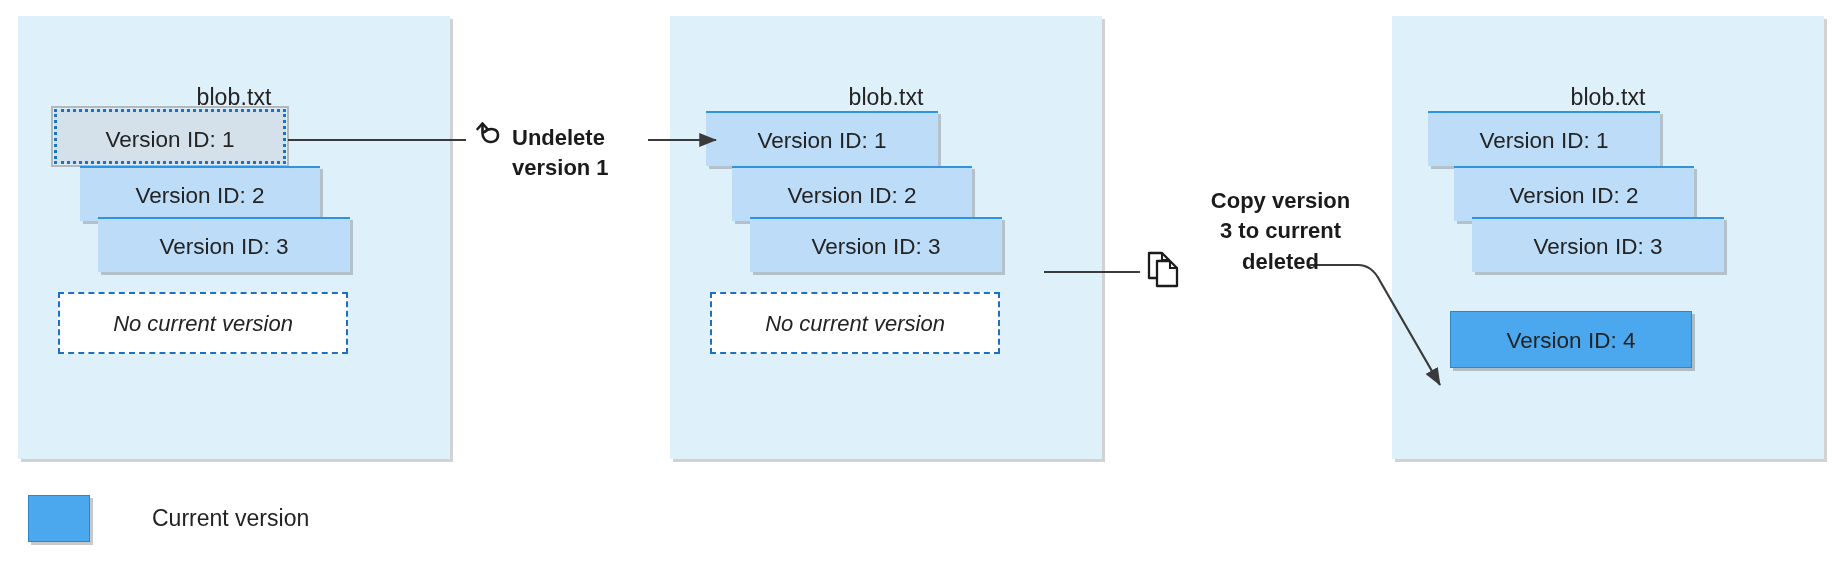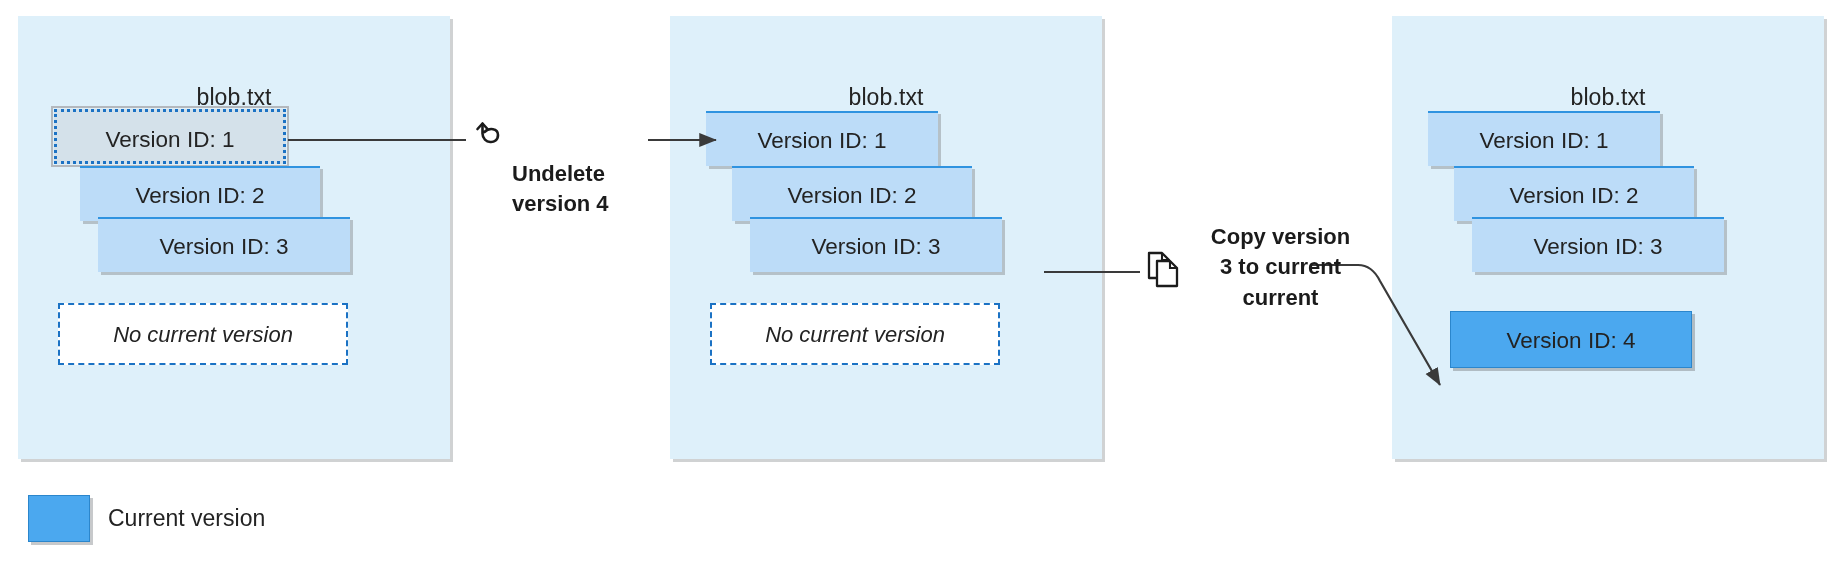--- a/index.html
+++ b/index.html
@@ -79,21 +79,21 @@
   
   #p3-v1 { left: 36px;  top: 95px;  width: 232px; }
   #p3-v2 { left: 62px;  top: 150px; width: 240px; }
   #p3-v3 { left: 80px;  top: 201px; width: 252px; }
   #p3-v4 { left: 58px;  top: 295px; width: 242px; height: 57px; line-height: 57px; }
 
   
   .nocurrent {
     position: absolute;
     left: 40px;
-    top: 287px;
+    top: 276px;
     width: 290px;
     height: 62px;
     background: #ffffff;
     border: 2px dashed #1b72c4;
     box-sizing: border-box;
     font-style: italic;
     font-size: 22px;
     line-height: 60px;
     text-align: center;
     color: #232323;
@@ -108,21 +108,20 @@
     pointer-events: none;
   }
 
   
   .annot {
     position: absolute;
     font-weight: bold;
     font-size: 22px;
     line-height: 1.38;
     color: #1b1b1b;
-    margin-top: 36px;
   }
   #annot-undelete {
     left: 512px;
     top: 123px;
     width: 130px;
     text-align: left;
   }
   #annot-copy {
     left: 1193px;
     top: 186px;
@@ -142,20 +141,21 @@
     left: 28px;
     top: 492px;
     height: 52px;
     display: flex;
     align-items: center;
   }
   .legend-item {
     display: flex;
     align-items: center;
     height: 52px;
+    gap: 44px;
   }
   .legend-swatch {
     width: 62px;
     height: 47px;
     box-sizing: border-box;
   }
   .legend-swatch.current {
     background: #4ba8ef;
     border: 1px solid #2b86cc;
     box-shadow: 3px 3px 0 0 rgba(130,135,140,0.45);
@@ -248,35 +248,35 @@
 </svg>
 
 <div class="annot-icon" id="icon-undelete">
   <svg width="34" height="34" viewBox="0 0 34 34">
     <path d="M8.5 6 L8.5 15.5 M8.5 15.5 C 8.5 26, 24 27, 24 17 C 24 10, 15 9.5, 10.5 14" fill="none" stroke="#1b1b1b" stroke-width="2.6" stroke-linecap="round" stroke-linejoin="round"></path>
     <path d="M3.5 11 L8.5 5.5 L13.5 11" fill="none" stroke="#1b1b1b" stroke-width="2.6" stroke-linecap="round" stroke-linejoin="round"></path>
   </svg>
 </div>
 <div class="annot" id="annot-undelete">
   <div>Undelete</div>
-  <div>version 4</div>
+  <div>version 1</div>
 </div>
 
 <div class="annot-icon" id="icon-copy">
   <svg width="36" height="40" viewBox="0 0 36 40">
     <path d="M3 3 L16 3 L23 10 L23 28 L3 28 Z" fill="#ffffff" stroke="#1b1b1b" stroke-width="2.3" stroke-linejoin="round"></path>
     <path d="M16 3 L16 10 L23 10" fill="none" stroke="#1b1b1b" stroke-width="2.1"></path>
     <path d="M11 11 L24 11 L31 18 L31 36 L11 36 Z" fill="#ffffff" stroke="#1b1b1b" stroke-width="2.3" stroke-linejoin="round"></path>
     <path d="M24 11 L24 18 L31 18" fill="none" stroke="#1b1b1b" stroke-width="2.1"></path>
   </svg>
 </div>
 <div class="annot" id="annot-copy">
   <div>Copy version</div>
   <div>3 to current</div>
-  <div>current</div>
+  <div>deleted</div>
 </div>
 
 <div id="legend">
   <div class="legend-item">
     <div class="legend-swatch current"></div>
     <div class="legend-label">Current version</div>
   </div>
   <div class="legend-gap"></div>
   <div class="legend-gap"></div>
 </div>

